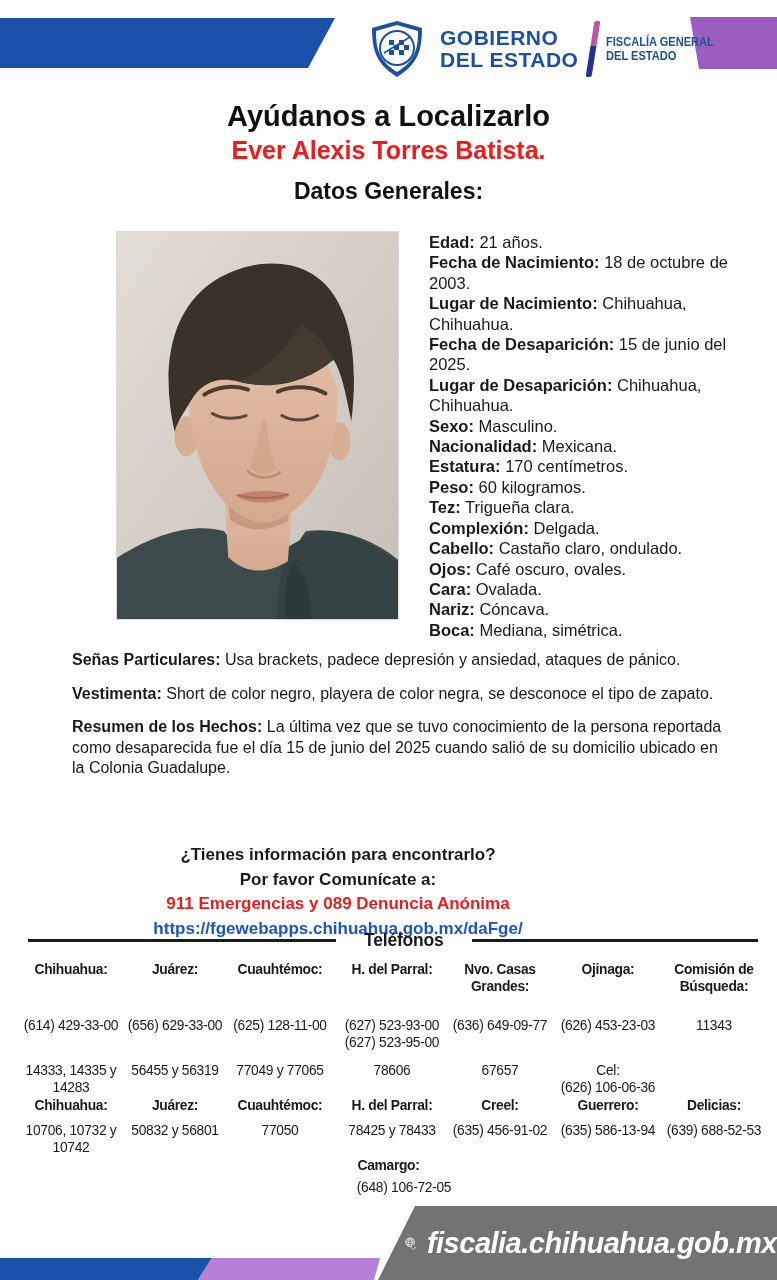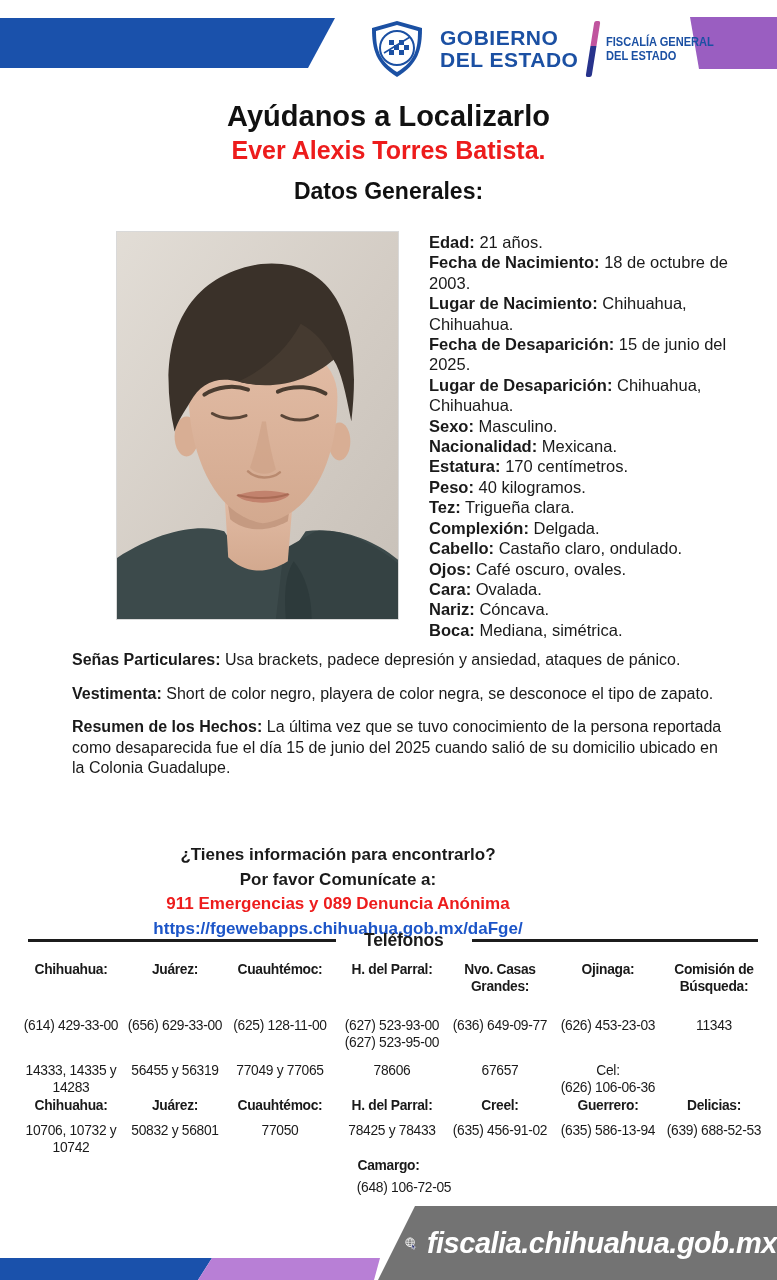--- a/index.html
+++ b/index.html
@@ -167,21 +167,21 @@
 2003.</span></div>
       <div class="field"><b>Lugar de Nacimiento:</b> <span class="val">Chihuahua,
 Chihuahua.</span></div>
       <div class="field"><b>Fecha de Desaparición:</b> <span class="val">15 de junio del
 2025.</span></div>
       <div class="field"><b>Lugar de Desaparición:</b> <span class="val">Chihuahua,
 Chihuahua.</span></div>
       <div class="field"><b>Sexo:</b> <span class="val">Masculino.</span></div>
       <div class="field"><b>Nacionalidad:</b> <span class="val">Mexicana.</span></div>
       <div class="field"><b>Estatura:</b> <span class="val">170 centímetros.</span></div>
-      <div class="field"><b>Peso:</b> <span class="val">40 kilogramos.</span></div>
+      <div class="field"><b>Peso:</b> <span class="val">60 kilogramos.</span></div>
       <div class="field"><b>Tez:</b> <span class="val">Trigueña clara.</span></div>
       <div class="field"><b>Complexión:</b> <span class="val">Delgada.</span></div>
       <div class="field"><b>Cabello:</b> <span class="val">Castaño claro, ondulado.</span></div>
       <div class="field"><b>Ojos:</b> <span class="val">Café oscuro, ovales.</span></div>
       <div class="field"><b>Cara:</b> <span class="val">Ovalada.</span></div>
       <div class="field"><b>Nariz:</b> <span class="val">Cóncava.</span></div>
       <div class="field"><b>Boca:</b> <span class="val">Mediana, simétrica.</span></div>
     </div>
   </div>
 

